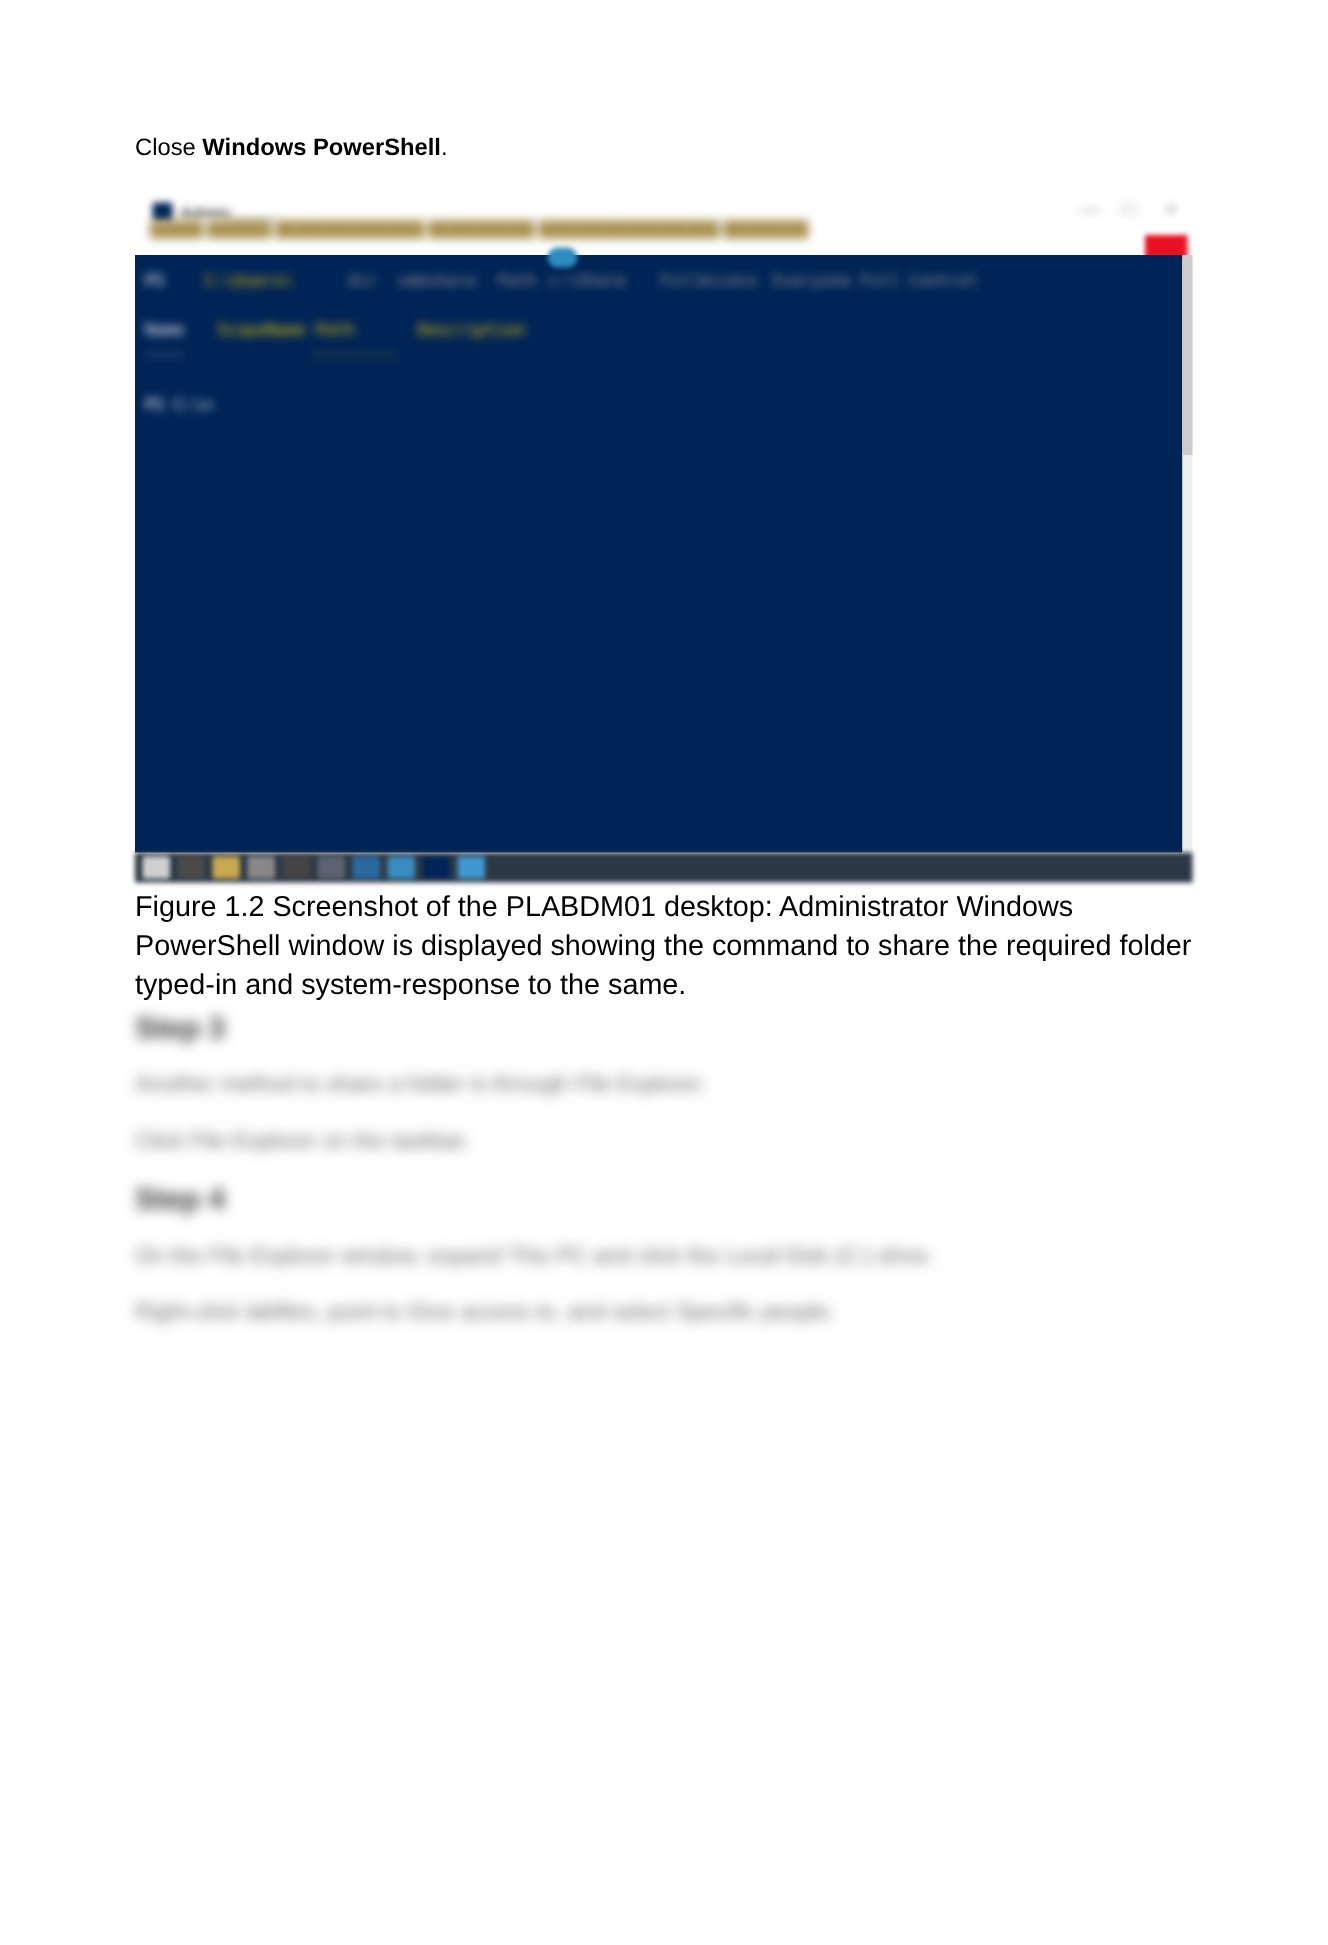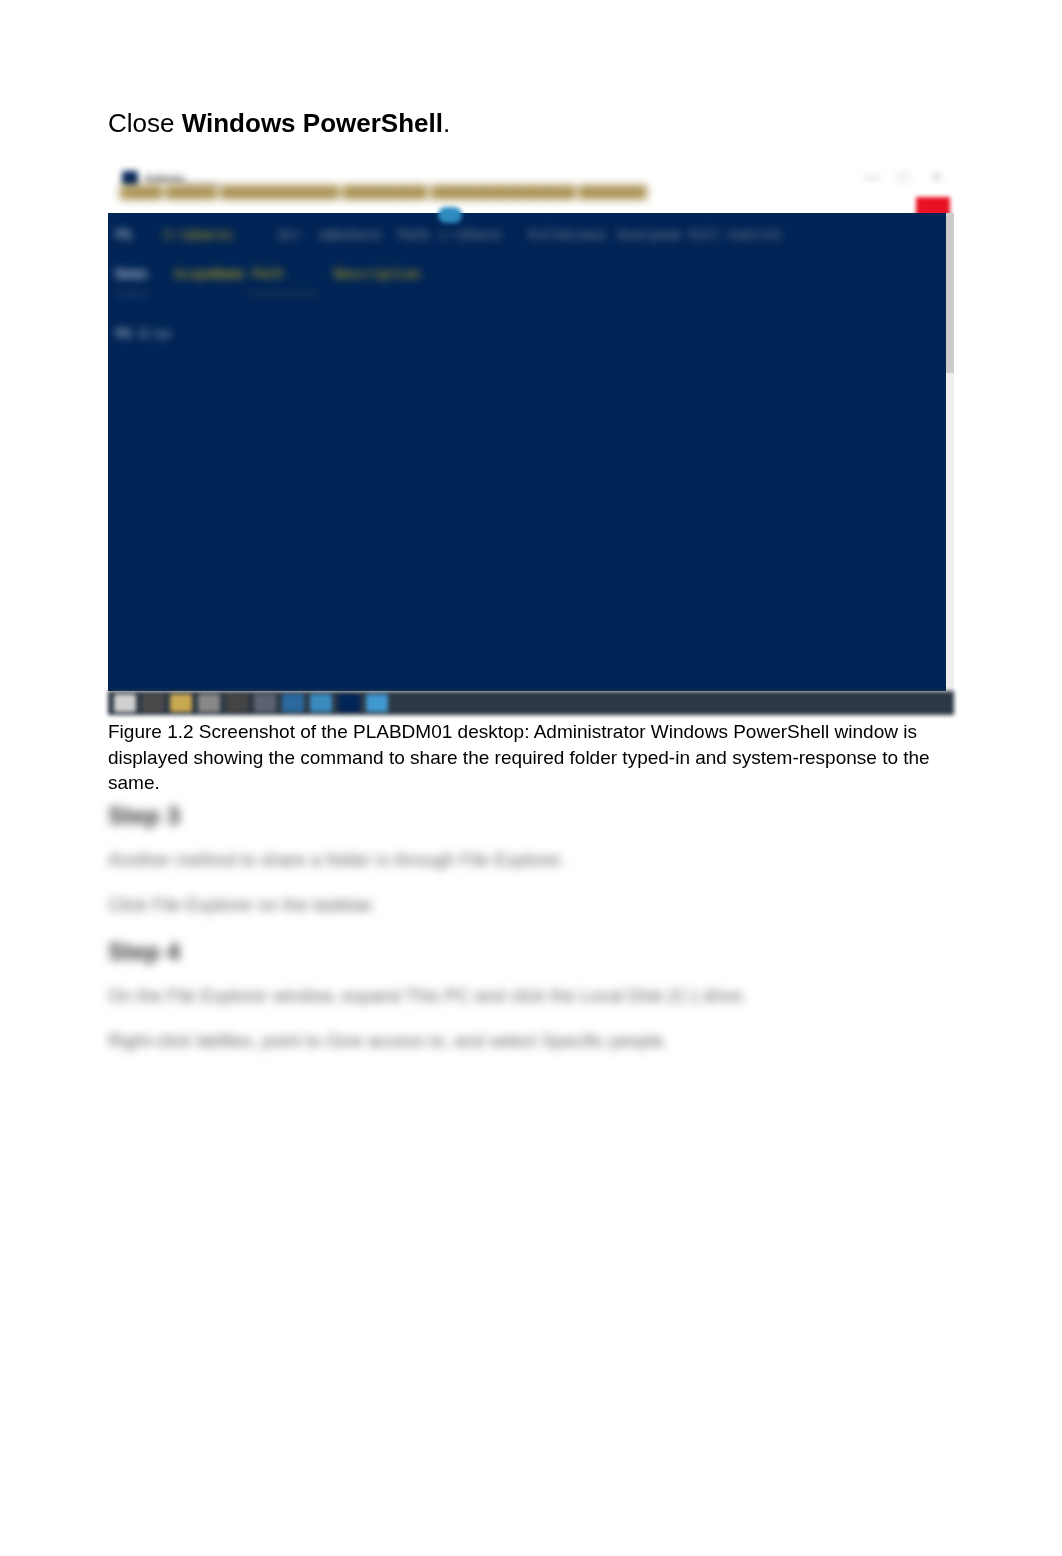--- a/index.html
+++ b/index.html
@@ -11,21 +11,21 @@
       font-family: Arial, Helvetica, sans-serif;
       background: #fff;
       width: 1062px;
       min-height: 1556px;
       padding: 108px 0 0 0;
     }
     .content {
       padding: 0 108px;
     }
     .instruction {
-      font-size: 26px;
+      font-size: 19px;
       color: #000;
       margin-bottom: 24px;
     }
     .instruction strong {
       font-weight: bold;
     }
     .screenshot-container {
       position: relative;
       width: 100%;
       height: 552px;
@@ -239,21 +239,21 @@
     .tb-search { background: #4a4a4a; }
     .tb-d1 { background: #c8a850; }
     .tb-d2 { background: #888; }
     .tb-d3 { background: #444; }
     .tb-d4 { background: #5c6270; }
     .tb-d5 { background: #2a6aa0; }
     .tb-d6 { background: #3a8cc0; }
     .tb-d7 { background: #012456; }
     .tb-d8 { background: #4098d0; }
     .caption {
-      font-size: 19px;
+      font-size: 23px;
       color: #000;
       line-height: 1.35;
       margin-bottom: 4px;
     }
     .step-heading {
       font-size: 24px;
       font-weight: bold;
       color: #333;
       filter: blur(5px);
       margin-bottom: 18px;

